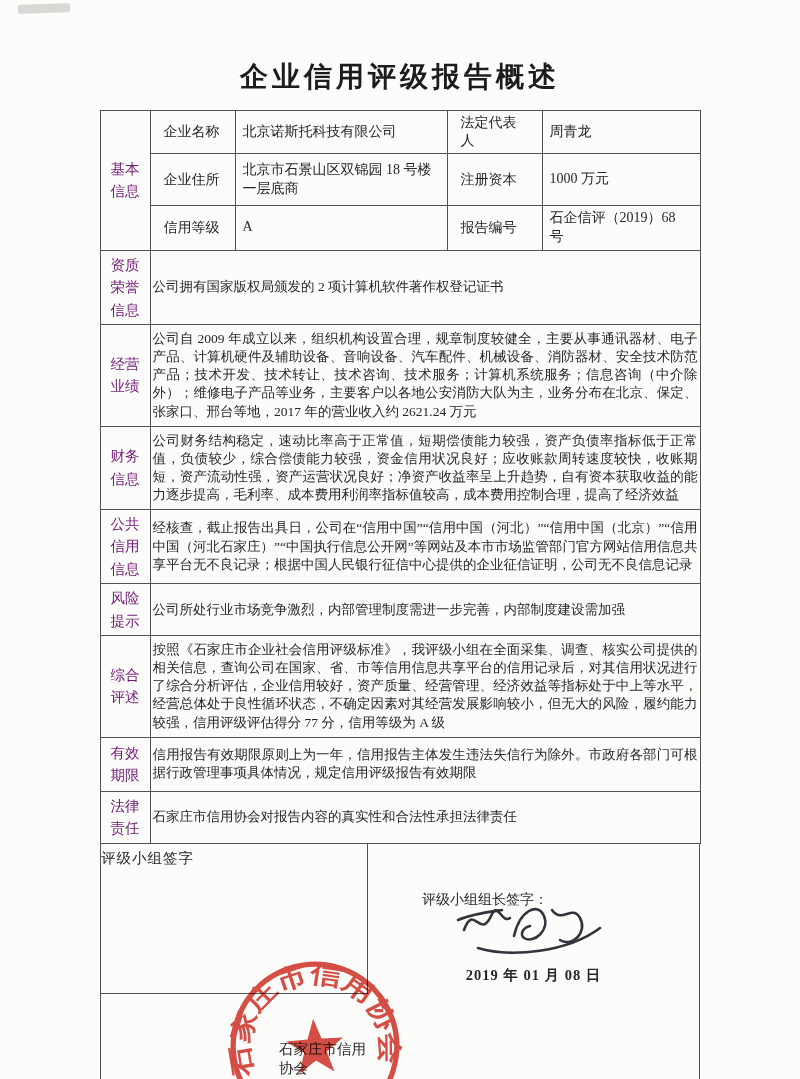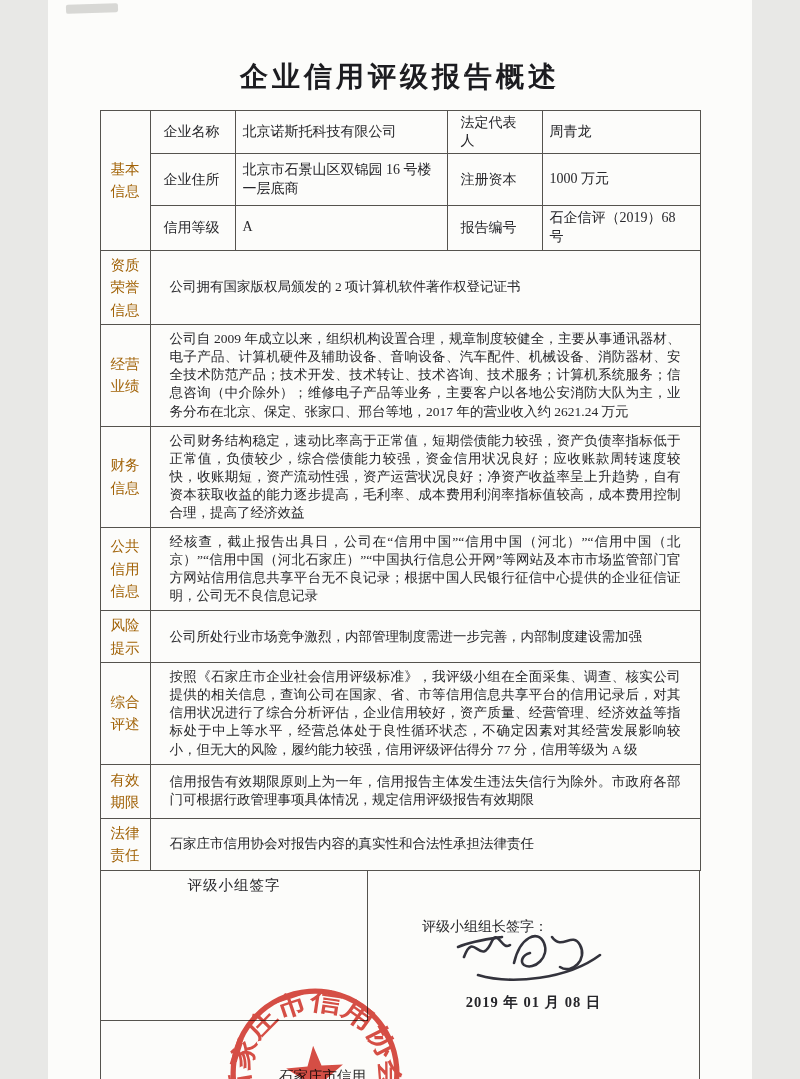--- a/index.html
+++ b/index.html
@@ -1,19 +1,19 @@
 <!DOCTYPE html>
 <html><head>
 <meta charset="utf-8">
 <style>
   * { box-sizing: border-box; margin: 0; padding: 0; }
   html,body { background:#e8e8e6; }
   .page {
     position: relative;
-    width: 704px; height: 1079px;
+    width: 800px; height: 1079px;
     margin: 0 auto;
     background: #fcfcfa;
     font-family: "Liberation Serif", "DejaVu Serif", serif;
     color: #26262a;
     overflow: hidden;
   }
   .artifact-top {
     position:absolute; top:4px; left:18px; width:52px; height:9px;
     background:#b9b9b6; opacity:.55; border-radius:2px; transform:rotate(-2deg);
   }
@@ -35,42 +35,42 @@
     border: 1px solid #55534e;
     font-weight: normal;
     vertical-align: middle;
   }
   th.side {
     text-align:center;
     white-space: pre-line;
     font-size: 14.5px;
     line-height: 1.55;
     padding: 3px 2px;
-    color:#a16207;
+    color:#701a75;
   }
   td.lbl { font-size: 14px; padding: 3px 13px; font-family: Liberation Serif, serif; }
   td.val { font-size: 14px; padding: 3px 7px; line-height:1.35;margin-top:12px; }
   td.content {
     font-size: 13.5px;
     line-height: 1.34;
-    padding: 5px 19px;
+    padding: 5px 2px;
     text-align: justify;
   }
   
   .sig-grid {
     width: 600px; margin: 0 auto;
     border-left: 1px solid #55534e;
     border-right: 1px solid #55534e;
     border-bottom: 1px solid #55534e;
     display: grid;
     grid-template-columns: 267px 332px;
   }
   .sig-hdr {
     border-bottom: 1px solid #55534e;
-    text-align: center;
+    text-align: left;
     font-size: 14.5px;
     padding: 5px 0;
     letter-spacing: 1px;
   }
   .sig-hdr.first, .sig-cell.first { border-right: 1px solid #55534e; }
   .sig-cell { position: relative; height: 150px; overflow: visible; }
   .leader-label { position:absolute; top:47px; left:10px; font-size:14px;margin-left:44px; }
   .handwriting { position:absolute; top:46px; left:82px; }
   .sig-date { position:absolute; bottom:9px; width:100%; text-align:center; font-size:14.5px; letter-spacing:1px;font-weight:bold; }
   .org-name { position:absolute; top:46px; left:178px; font-size:14.5px; color:#2b2b2b; z-index:1; }
@@ -105,21 +105,21 @@
       <tr style="height:36px">
         <th class="side" rowspan="3">基本
 信息</th>
         <td class="lbl">企业名称</td>
         <td class="val">北京诺斯托科技有限公司</td>
         <td class="lbl">法定代表人</td>
         <td class="val">周青龙</td>
       </tr>
       <tr style="height:52px">
         <td class="lbl">企业住所</td>
-        <td class="val">北京市石景山区双锦园 16 号楼一层底商</td>
+        <td class="val">北京市石景山区双锦园 18 号楼一层底商</td>
         <td class="lbl">注册资本</td>
         <td class="val">1000 万元</td>
       </tr>
       <tr style="height:36px">
         <td class="lbl">信用等级</td>
         <td class="val">A</td>
         <td class="lbl">报告编号</td>
         <td class="val">石企信评（2019）68 号</td>
       </tr>
 

